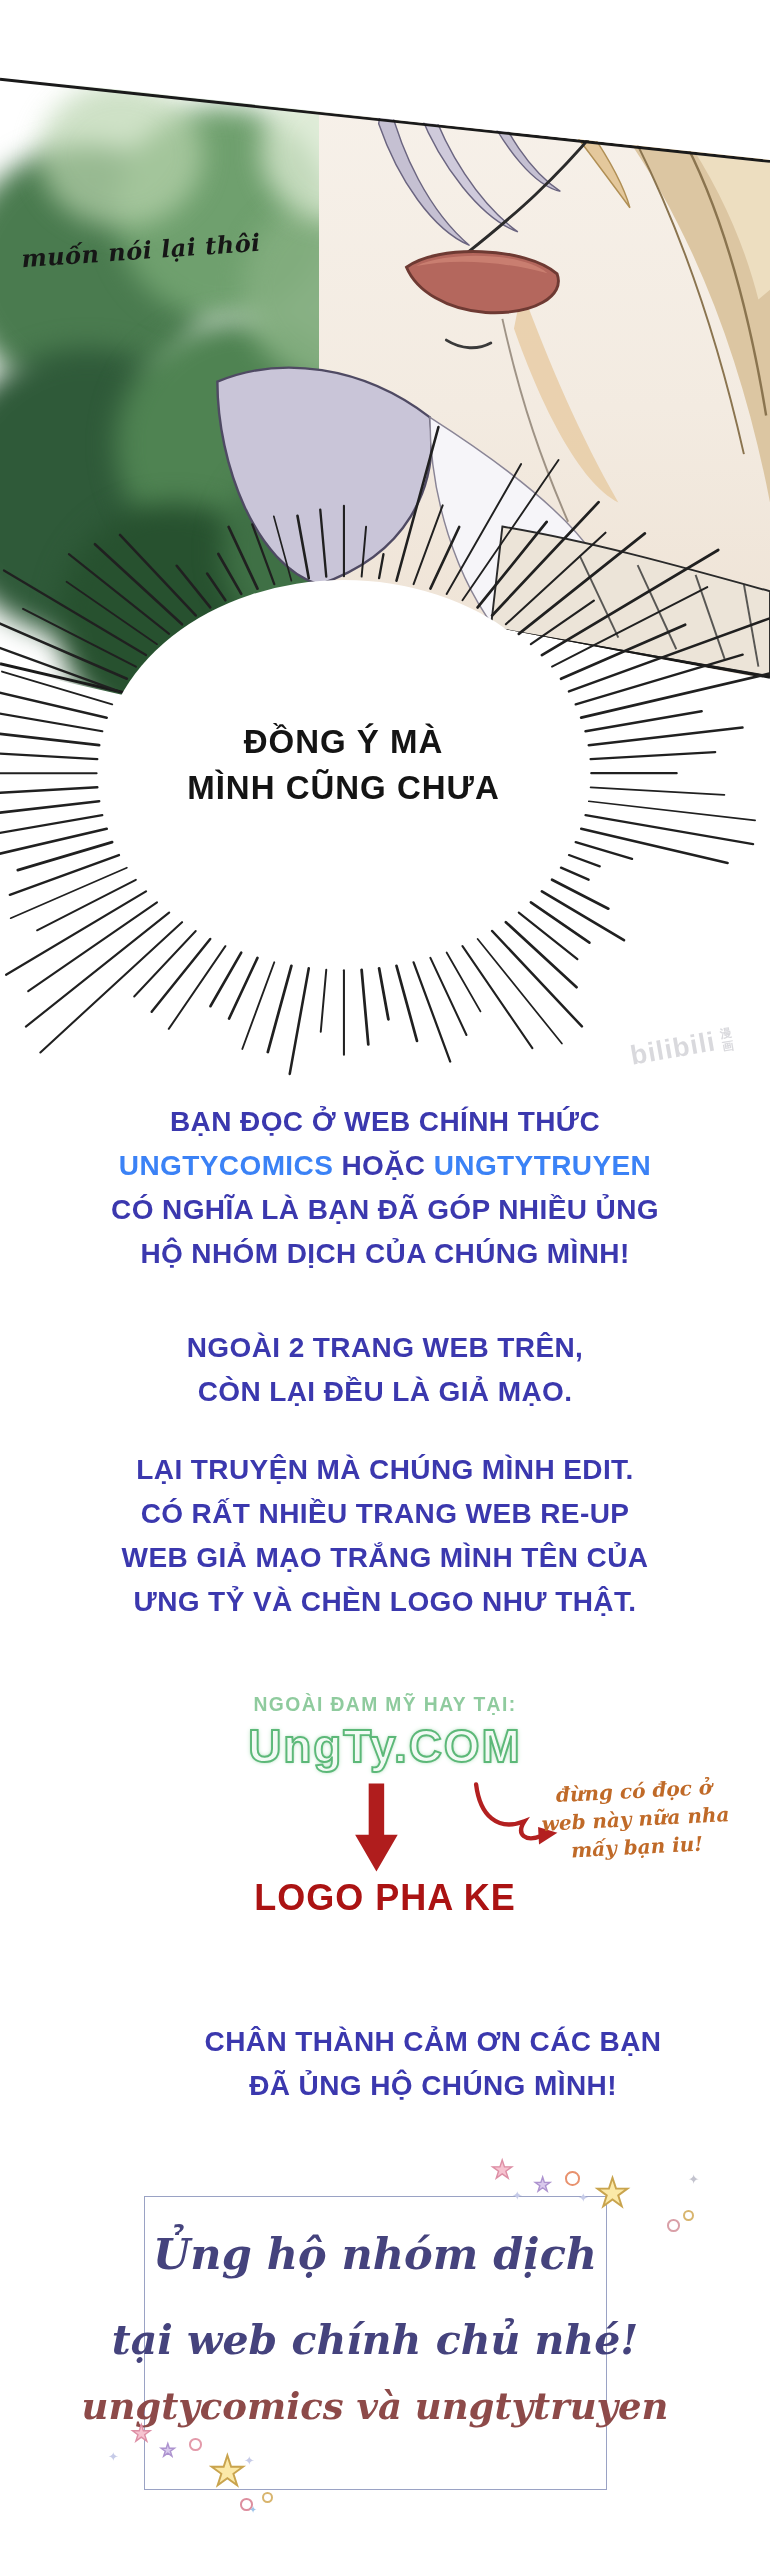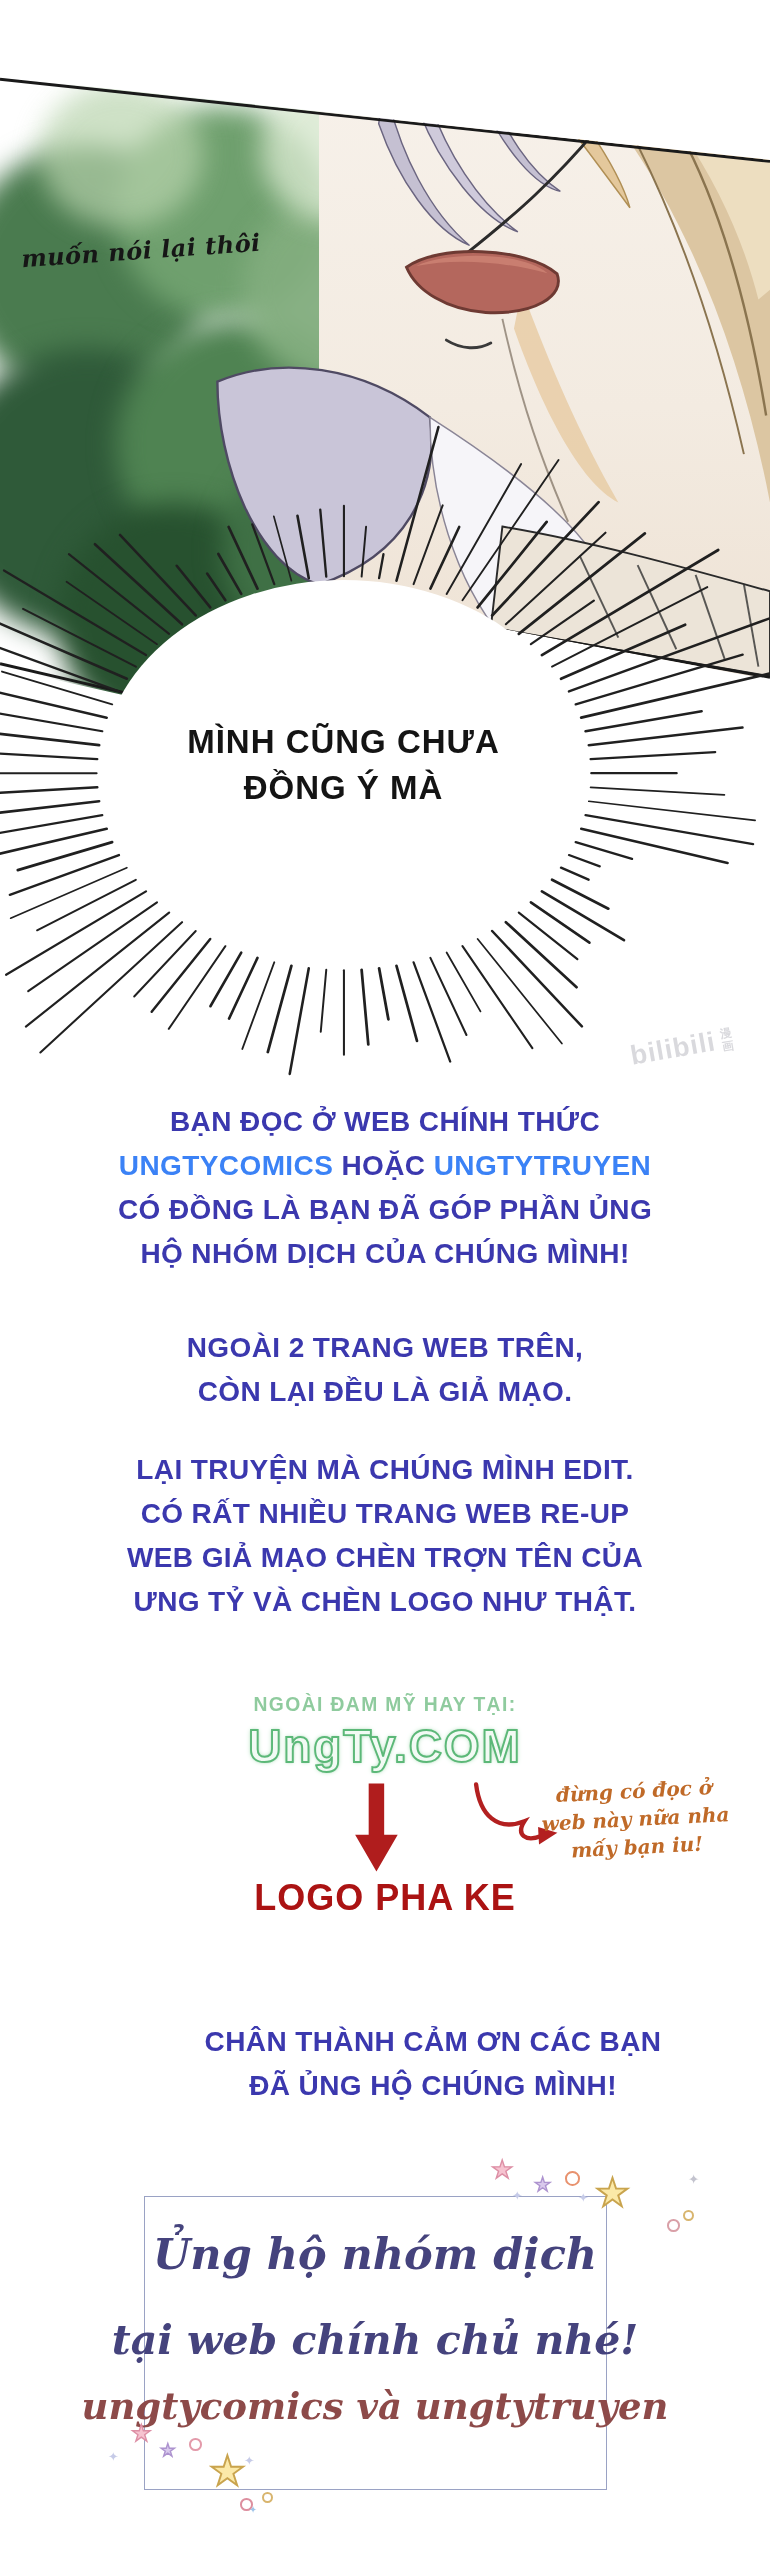--- a/index.html
+++ b/index.html
@@ -214,48 +214,48 @@
         <line x1="588.9" y1="715.3" x2="802.0" y2="637.7" stroke-width="2.52"></line>
         <line x1="595.9" y1="728.7" x2="768.7" y2="677.3" stroke-width="2.48"></line>
         <line x1="601.6" y1="742.5" x2="802.1" y2="695.6" stroke-width="2.89"></line>
         <line x1="606.1" y1="756.6" x2="726.2" y2="735.8" stroke-width="2.71"></line>
         <line x1="609.4" y1="771.0" x2="768.5" y2="752.7" stroke-width="2.67"></line>
         <line x1="611.3" y1="785.4" x2="740.3" y2="778.1" stroke-width="2.31"></line>
       </g>
   <ellipse cx="356" cy="800" rx="252" ry="200" fill="#ffffff"></ellipse>
     </svg>
   <div class="bubble-text">
+    <div>ĐỒNG Ý MÀ</div>
     <div>MÌNH CŨNG CHƯA</div>
-    <div>ĐỒNG Ý MÀ</div>
   </div>
 
   <div class="wm">
     <span class="wm-word">bilibili</span>
     <span class="wm-seal">
       <span>漫</span>
       <span>画</span>
     </span>
   </div>
 
   <div class="blk" style="top:1100px;">
     <div>BẠN ĐỌC Ở WEB CHÍNH THỨC</div>
     <div><span class="red">UNGTYCOMICS</span><span> HOẶC </span><span class="red">UNGTYTRUYEN</span></div>
-    <div>CÓ ĐỒNG LÀ BẠN ĐÃ GÓP PHẦN ỦNG</div>
+    <div>CÓ NGHĨA LÀ BẠN ĐÃ GÓP NHIỀU ỦNG</div>
     <div>HỘ NHÓM DỊCH CỦA CHÚNG MÌNH!</div>
   </div>
 
   <div class="blk" style="top:1326px;">
     <div>NGOÀI 2 TRANG WEB TRÊN,</div>
     <div>CÒN LẠI ĐỀU LÀ GIẢ MẠO.</div>
   </div>
 
   <div class="blk" style="top:1448px;">
     <div>LẠI TRUYỆN MÀ CHÚNG MÌNH EDIT.</div>
     <div>CÓ RẤT NHIỀU TRANG WEB RE-UP</div>
-    <div>WEB GIẢ MẠO CHÈN TRỢN TÊN CỦA</div>
+    <div>WEB GIẢ MẠO TRẮNG MÌNH TÊN CỦA</div>
     <div>ƯNG TỶ VÀ CHÈN LOGO NHƯ THẬT.</div>
   </div>
 
   <div class="tagline">NGOÀI ĐAM MỸ HAY TẠI:</div>
   <div class="biglogo">UngTy.COM</div>
 
   <svg class="redsvg" width="271" height="126" viewBox="340 1825 280 1955" style="height:126px;">
   </svg>
   <svg class="redsvg" width="271" height="126" viewBox="340 1825 280 130">
     <polygon points="381,1845 397,1845 397,1898 411,1898 389,1936 367,1898 381,1898" fill="#b01d1d"></polygon>

